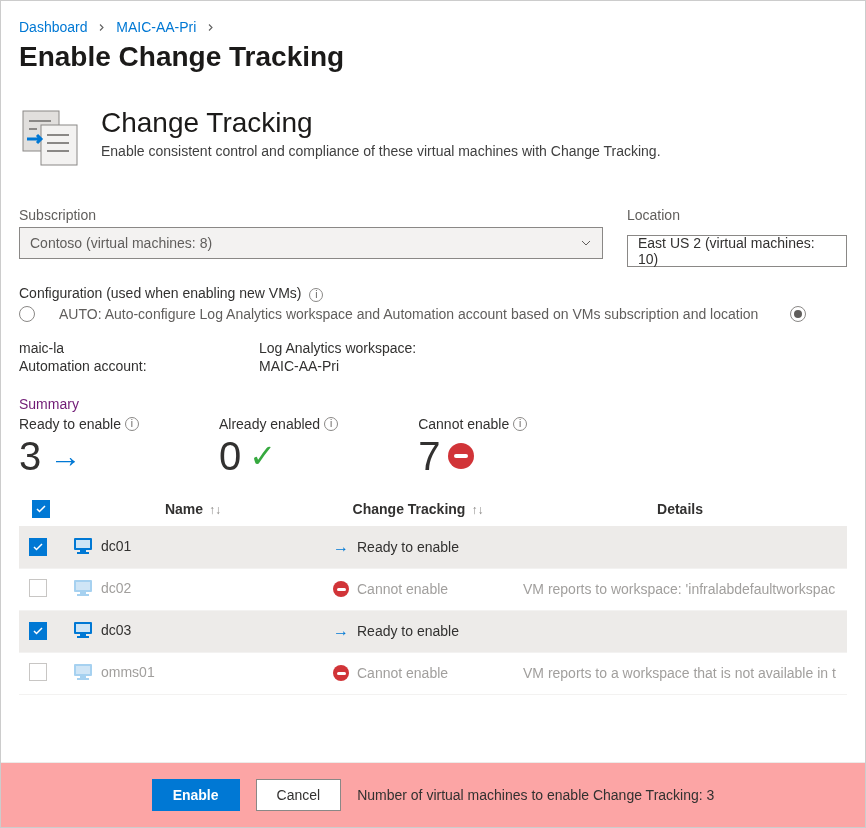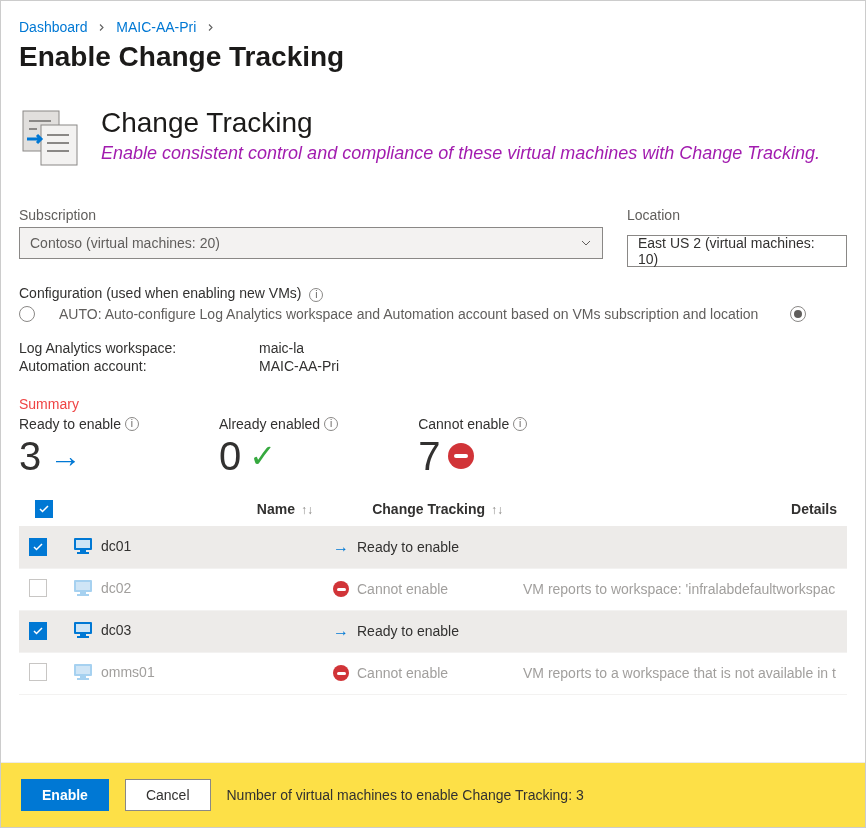--- a/index.html
+++ b/index.html
@@ -24,21 +24,21 @@
   .breadcrumb .sep { color: #616161; padding: 0 6px; display:inline-block; }
   h1.page-title {
     font-weight: 600;
     font-size: 28px;
     margin: 0 0 34px 0;
     color: #1b1a19;
   }
   .hero { display: flex; gap: 20px; align-items: flex-start; margin-bottom: 34px; }
   .hero-icon { flex: 0 0 auto; }
   .hero-text h2 { margin: 0 0 4px 0; font-weight: 300; font-size: 28px; color: #1b1a19; }
-  .hero-text p { margin: 0; font-size: 18px; color: #a21caf; font-style: italic; }
+  .hero-text p { margin: 0; font-size: 14px; color: #404040; }
   .form-row { display: flex; gap: 24px; margin-bottom: 18px; }
   .field { display: flex; flex-direction: column; }
   .field.sub { flex: 1 1 auto; }
   .field.loc { flex: 0 0 220px; gap: 8px; }
   .field-label { font-size: 14px; color: #605e5c; margin-bottom: 4px; }
   .dropdown {
     height: 32px;
     border: 1px solid #8a8886;
     background: #f3f2f1;
     display: flex;
@@ -60,60 +60,60 @@
   }
   .radio.checked::after{
     content:""; position:absolute; inset:3px; border-radius:50%; background:#605e5c;
   }
   .info-icon {
     display:inline-flex; width:14px; height:14px; border:1px solid #8a8886; border-radius:50%;
     align-items:center; justify-content:center; font-size:10px; color:#605e5c; margin-left:4px;
     cursor:default;
   }
   .kv-grid { display:grid; grid-template-columns: 240px 1fr; row-gap: 2px; font-size:14px; margin-bottom: 22px; }
-  .summary-heading { font-size: 14px; color:#ef4444; margin-bottom: 4px; }
+  .summary-heading { font-size: 14px; color:#701a75; margin-bottom: 4px; }
   .summary-cards { display:flex; gap: 80px; margin-bottom: 16px; }
   .card .card-label { font-size: 14px; color:#323130; margin-bottom:4px; display:flex; align-items:center; }
   .card .card-value { font-size: 40px; font-weight: 300; display:flex; align-items:center; gap:8px; line-height:1; }
   .arrow-right { color:#0078d4; font-size:32px; }
   .check-green { color:#36a93f; font-size:32px; line-height:1; }
   .minus-badge {
     width:26px; height:26px; background:#d13438; border-radius:50%;
     display:inline-flex; align-items:center; justify-content:center;
   }
   .minus-badge::after{
     content:""; width:14px; height:4px; background:#fff; border-radius:2px;
   }
   .minus-badge.sm { width:16px; height:16px; }
   .minus-badge.sm::after{ width:9px; height:3px; }
   table.vm { width: 100%; border-collapse: collapse; font-size:14px; }
   table.vm thead th {
-    text-align:right; font-weight:600; padding: 8px 10px; border-bottom:1px solid #edebe9;
+    text-align:center; font-weight:600; padding: 8px 10px; border-bottom:1px solid #edebe9;
   }
   table.vm th .sort { color:#8a8886; font-size:12px; margin-left:6px; }
   table.vm td { padding: 10px 10px; color:#323130; white-space:nowrap; overflow:hidden; text-overflow:ellipsis; }
   table.vm tbody tr { border-bottom:1px solid #f3f2f1; }
   table.vm tbody tr.sel { background:#edebe9; }
   table.vm tbody tr.dis td { color:#a19f9d; }
   .cb {
     width:18px; height:18px; border:1px solid #8a8886; display:inline-flex;
     align-items:center; justify-content:center; cursor:pointer; background:#fff;
   }
   .cb.checked { background:#0078d4; border-color:#0078d4; color:#fff; }
   .cb.checked svg { display:block; }
   .cb svg { display:none; width:12px; height:12px; }
   .cb.disabled { border-color:#c8c6c4; cursor:default; }
   .vm-icon { display:inline-block; vertical-align:middle; margin-right:8px; }
   .status-cell { display:flex; align-items:center; gap:8px; }
   .status-arrow { color:#0078d4; font-size:16px; }
   .col-cb{width:44px;} .col-name{width:260px;} .col-ct{width:190px;} .col-det{}
   .footer {
     position:absolute; left:0; right:0; bottom:0;
-    border-top:1px solid #edebe9; background:#fde047;
-    padding: 16px 20px; display:flex; align-items:center; gap:16px;
+    border-top:1px solid #edebe9; background:#fca5a5;
+    padding: 16px 20px; display:flex; align-items:center; gap:16px;justify-content:center;
   }
   .btn {
     height:32px; padding:0 20px; font-size:14px; cursor:pointer;
     border:1px solid #8a8886; background:#fff; color:#323130;
   }
   .btn.primary { background:#0078d4; border-color:#0078d4; color:#fff; font-weight:600; }
   .footer-text { font-size:14px; color:#323130; }
 </style>
 </head>
 <body>
@@ -152,21 +152,21 @@
     <div class="hero-text">
       <h2>Change Tracking</h2>
       <p>Enable consistent control and compliance of these virtual machines with Change Tracking.</p>
     </div>
   </div>
 
   <div class="form-row">
     <div class="field sub">
       <span class="field-label">Subscription</span>
       <div class="dropdown">
-        <span>Contoso  (virtual machines: 20)</span>
+        <span>Contoso  (virtual machines: 8)</span>
         <svg class="chev" viewBox="0 0 24 24">
             <path d="M4 8l8 8 8-8" fill="none" stroke="#605e5c" stroke-width="2"></path>
           </svg>
       </div>
     </div>
     <div class="field loc">
       <span class="field-label">Location</span>
       <div class="dropdown white">
         <span>East US 2 (virtual machines: 10)</span>
       </div>
@@ -179,22 +179,22 @@
       <span class="info-icon">i</span>
     </div>
     <div class="radio-row">
       <span class="radio"></span>
       <span>AUTO: Auto-configure Log Analytics workspace and Automation account based on VMs subscription and location</span>
       <span class="radio checked" style="margin-left:8px;"></span>
     </div>
   </div>
 
   <div class="kv-grid">
+    <span>maic-la</span>
     <span>Log Analytics workspace:</span>
-    <span>maic-la</span>
     <span>Automation account:</span>
     <span>MAIC-AA-Pri</span>
   </div>
 
   <div class="summary-heading">Summary</div>
   <div class="summary-cards">
     <div class="card">
       <div class="card-label">
         <span>Ready to enable</span>
         <span class="info-icon">i</span>

